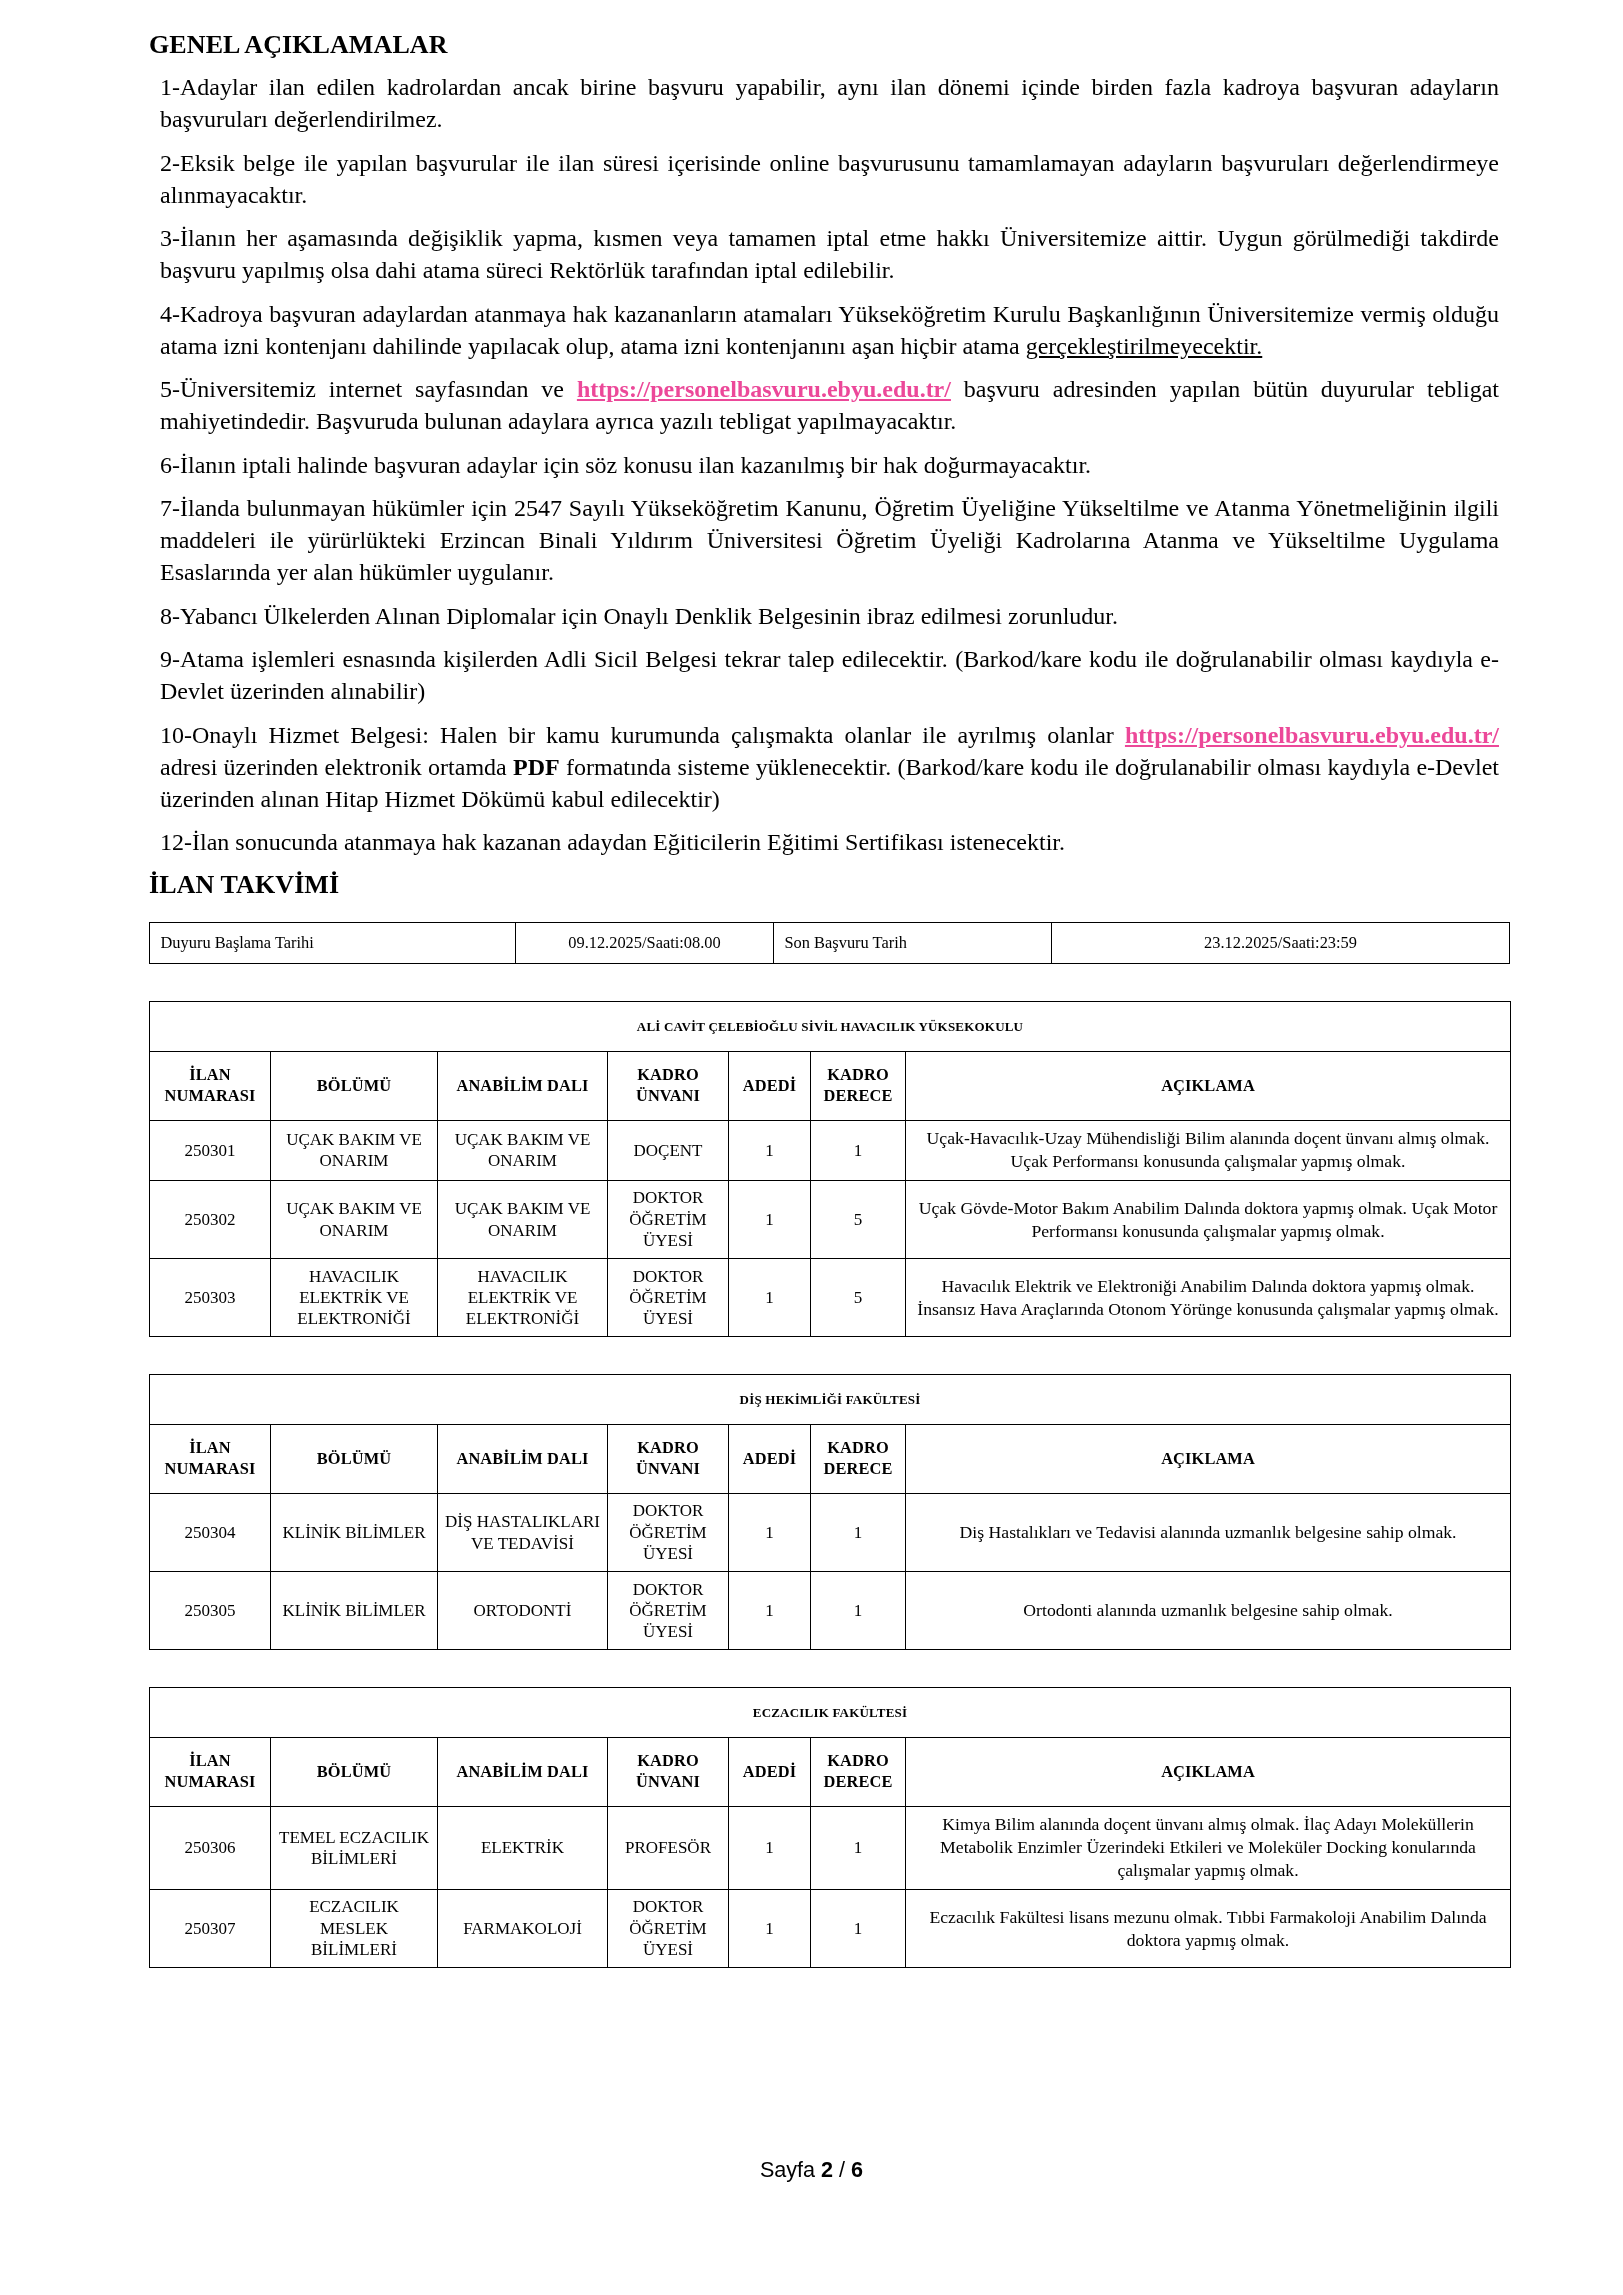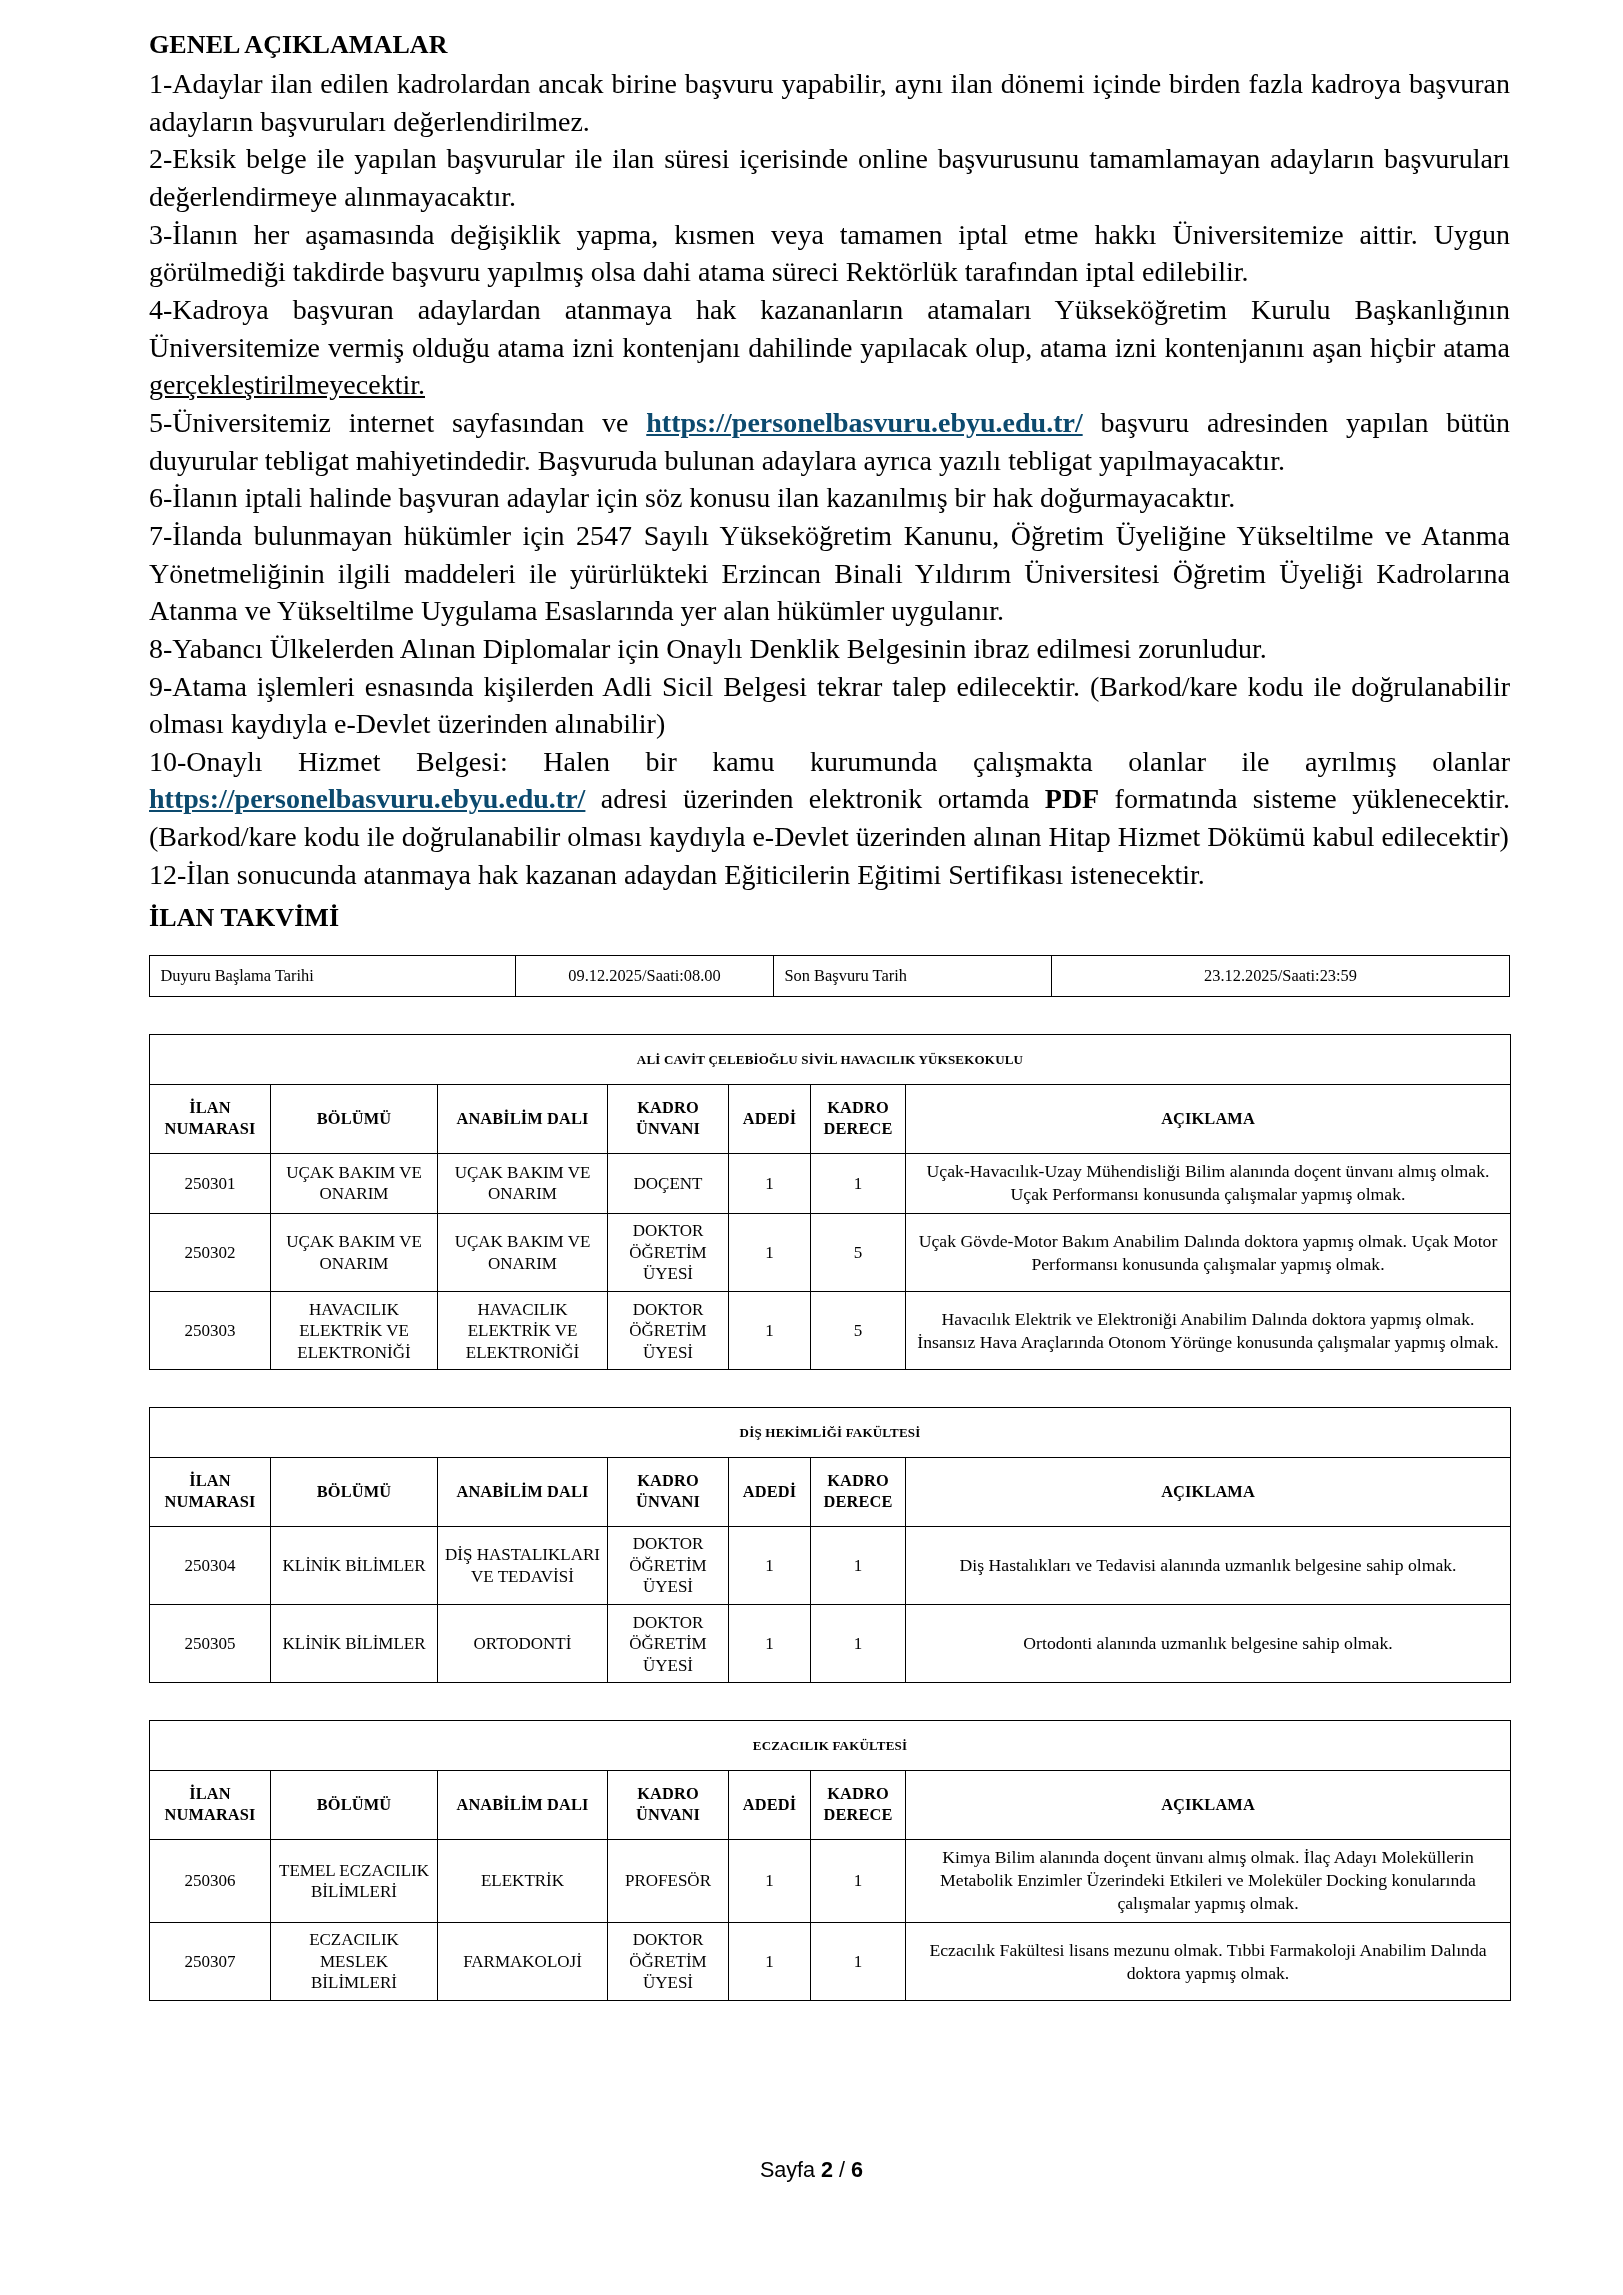--- a/index.html
+++ b/index.html
@@ -31,32 +31,32 @@
   }
   h2.section-heading {
     font-size: 26px;
     font-weight: bold;
     margin: 9.2px 0 6.5px 0;
     letter-spacing: 0.1px;
   }
 
   
   .para {
-    font-size: 28px;
+    font-size: 24px;
     line-height: 1.345;
     text-align: justify;
     text-justify: inter-word;
-    margin: 0;
+    margin: 11px;
     font-family: Liberation Serif, serif;
   }
   .para.last-line-left { text-align-last: left; }
   .para + .para { margin-top: 0px; }
 
   a.doc-link {
-    color: #0c4a6e;
+    color: #ec4899;
     font-weight: bold;
     text-decoration: underline;
     white-space: nowrap;
   }
   .u { text-decoration: underline; }
   .b { font-weight: bold; }
 
   
   table.doc-table {
     border-collapse: collapse;

